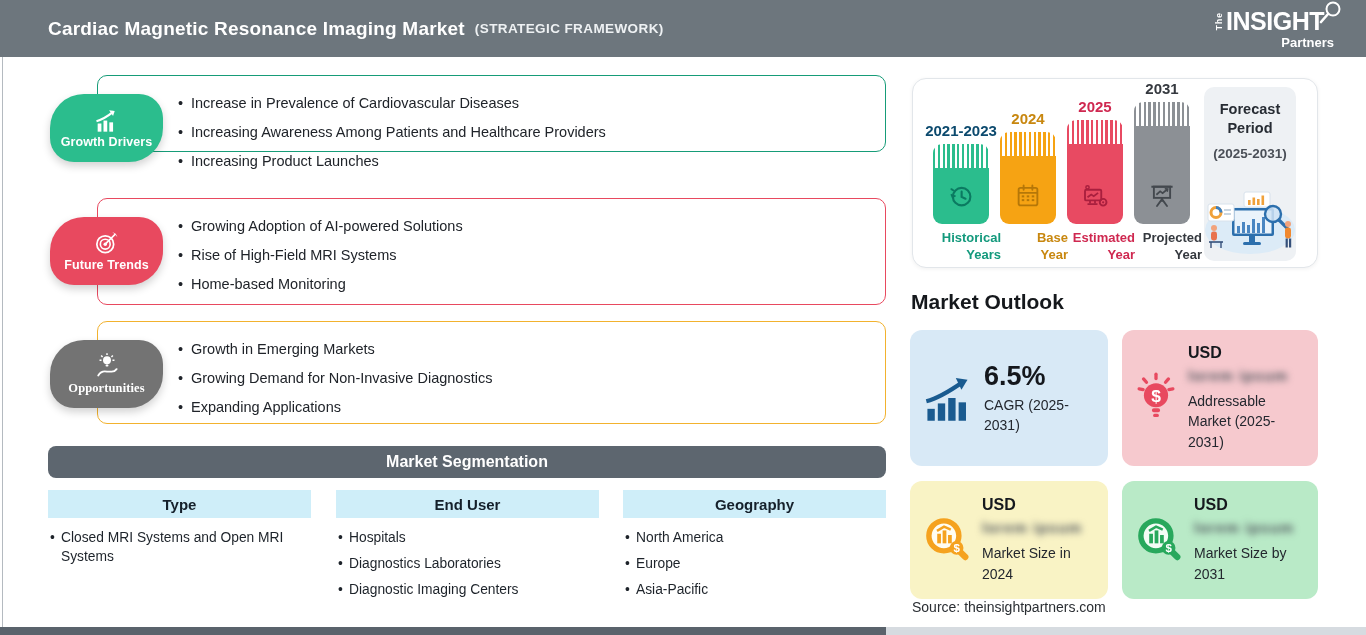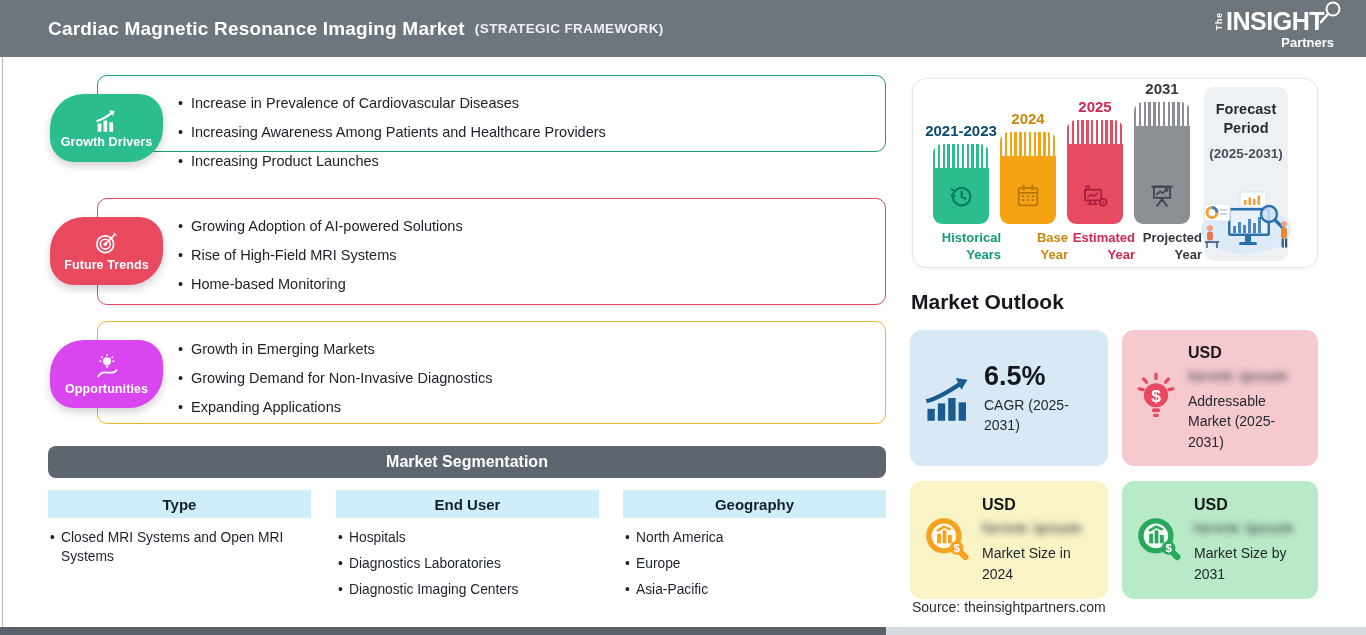--- a/index.html
+++ b/index.html
@@ -38,21 +38,21 @@
   .info-list li { position:relative; font-size:14.5px; color:#20242a; line-height:20px;
                   margin:0 0 9px; padding-left:13px; }
   .info-list li::before { content:"•"; position:absolute; left:0; top:0; color:#20242a; }
 
   .badge { position:absolute; left:50px; width:113px; height:68px;
            border-radius:34px 24px 34px 24px;
            display:flex; flex-direction:column; align-items:center; justify-content:center; gap:2px;
            color:#fff; box-shadow:0 4px 9px rgba(0,0,0,.18); }
   .badge-drivers { top:94px;  background:#2bbd8d; }
   .badge-trends  { top:217px; background:#e8495f; }
-  .badge-opps    { top:340px; background:#d946ef; }
+  .badge-opps    { top:340px; background:#737373;font-family:Liberation Serif, serif; }
   .badge-label { font-size:12.5px; font-weight:700; letter-spacing:.1px; }
 
   
   .seg-bar { position:absolute; left:48px; top:446px; width:838px; height:32px; background:#5d666f;
              border-radius:8px; display:flex; align-items:center; justify-content:center; }
   .seg-bar-title { color:#fff; font-size:16px; font-weight:700; }
   .seg-col { position:absolute; top:490px; width:263px; }
   .seg-col-type { left:48px; } .seg-col-enduser { left:336px; } .seg-col-geo { left:623px; }
   .seg-chip { height:28px; background:#cfeef9; border-radius:0; display:flex; align-items:center;
               justify-content:center; font-size:15px; font-weight:700; color:#15202b; }
@@ -85,21 +85,21 @@
   .yl0 { left:8px;   top:43px; color:#0c4a6e; }
   .yl1 { left:75px;  top:31px; color:#c8870f; }
   .yl2 { left:142px; top:19px; color:#cf2850; }
   .yl3 { left:209px; top:1px;  color:#35393f; }
   .blab { position:absolute; top:151px; width:80px; text-align:right; font-size:13px;
           font-weight:700; line-height:1.3; }
   .bl0 { left:8px;   color:#13997c; }
   .bl1 { left:75px;  color:#c8870f; }
   .bl2 { left:142px; color:#cf2850; }
   .bl3 { left:209px; color:#35393f; }
-  .forecast { position:absolute; left:291px; top:8px; width:84px; height:174px; background:#eef1f4;
+  .forecast { position:absolute; left:291px; top:8px; width:92px; height:174px; background:#eef1f4;
               border-radius:10px; text-align:center; padding-top:13px; }
   .fc-line  { font-size:14.5px; font-weight:800; color:#272c33; line-height:1.3; }
   .fc-range { font-size:13.5px; font-weight:600; color:#4a4f57; margin-top:8px; }
   .fc-art { position:absolute; left:50%; transform:translateX(-50%); bottom:5px; }
 
   
   .outlook-title { position:absolute; left:911px; top:290px; font-size:21px; font-weight:800; color:#15181c; }
   .card { position:absolute; border-radius:12px; display:flex; align-items:center; gap:10px; padding:12px 12px; }
   .card1 { left:910px;  top:330px; width:198px; height:136px; background:#d8e9f6; }
   .card2 { left:1122px; top:330px; width:196px; height:136px; background:#f6c9ce; }

